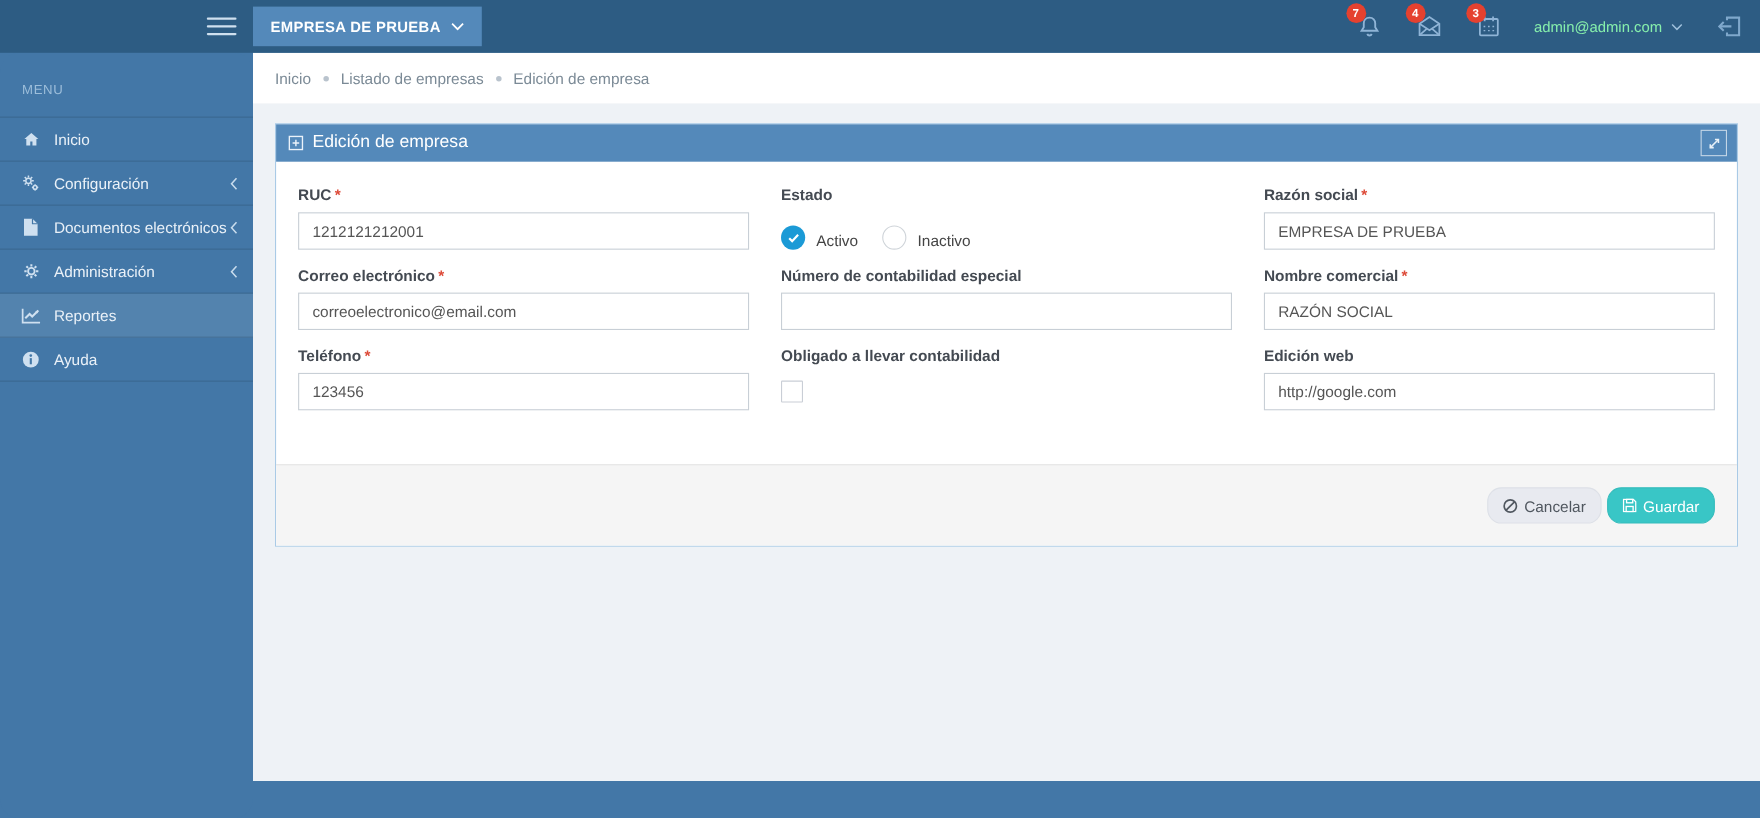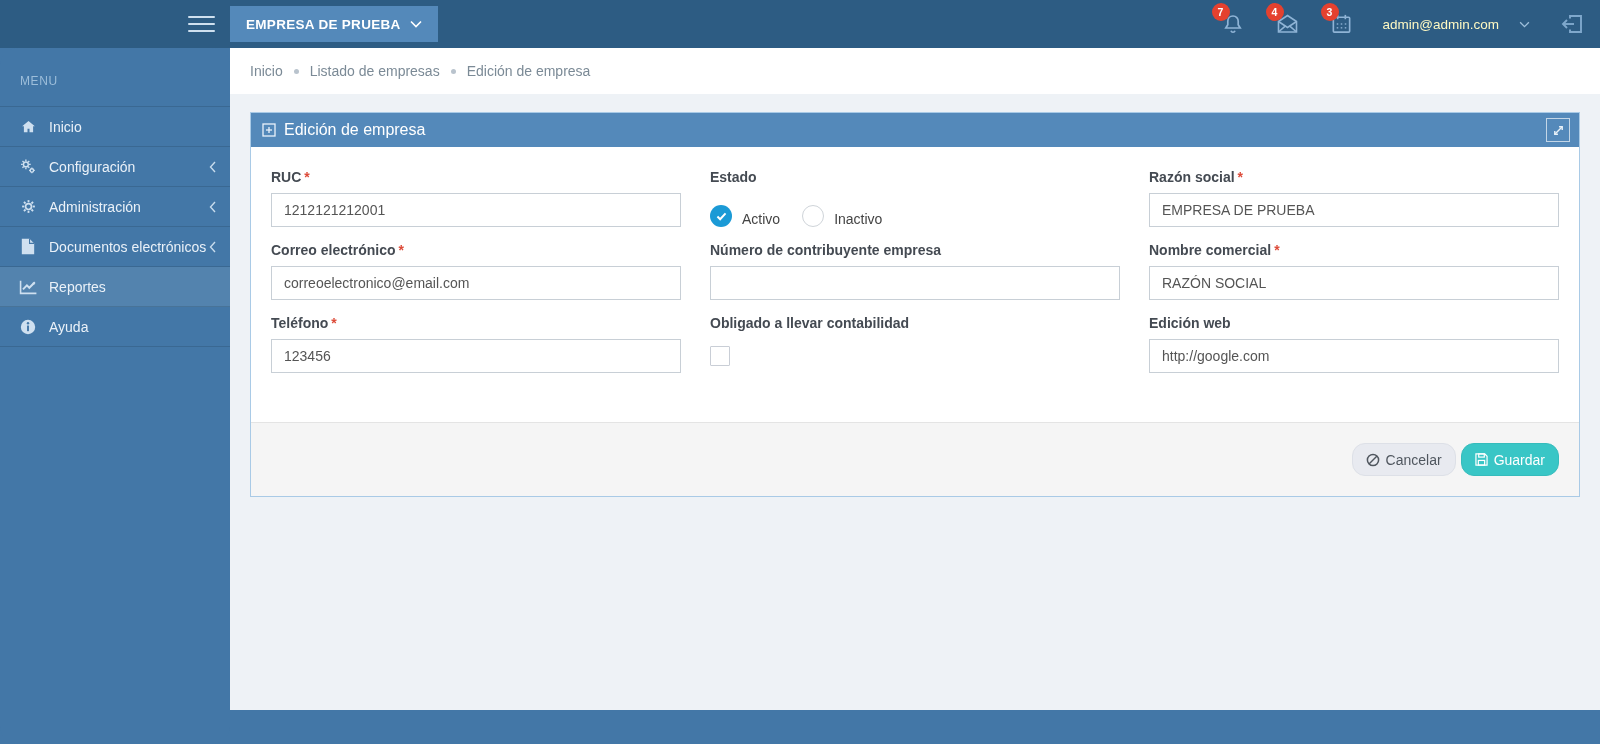--- a/index.html
+++ b/index.html
@@ -23,21 +23,21 @@
     font-size:13.5px; font-weight:600; letter-spacing:.3px;
     display:flex; align-items:center; justify-content:center; gap:9px; padding:0 16px; cursor:pointer;
   }
   .nav-right { position:absolute; right:14px; top:0; height:48px; display:flex; align-items:center; }
   .nav-icon-wrap { position:relative; color:#8fb4d6; margin-right:30px; cursor:pointer; }
   .nav-badge {
     position:absolute; top:-9px; left:-9px; min-width:18px; height:18px; padding:0 4px;
     background:#e5412f; color:#fff; border-radius:50%; font-size:10.5px; font-weight:700;
     display:flex; align-items:center; justify-content:center;
   }
-  .user-menu { display:flex; align-items:center; gap:20px; color:#fef9c3; font-size:13.5px; margin-right:28px; cursor:pointer; }
+  .user-menu { display:flex; align-items:center; gap:8px; color:#86efac; font-size:13.5px; margin-right:28px; cursor:pointer; }
   .logout-btn { color:#7fa8cc; cursor:pointer; background:none; border:none; padding:0; }
 
   
   .sidebar { position:absolute; top:48px; left:0; width:230px; height:696px; background:#4377a7;border-radius:18px; }
   .menu-label { padding:26px 20px 18px 20px; color:#9dbeda; font-size:12px; letter-spacing:.6px; }
   .sidebar-menu { list-style:none; border-top:1px solid rgba(0,0,0,.12); }
   .sidebar-item {
     height:40px; display:flex; align-items:center; padding:0 14px 0 18px;
     color:#eaf1f8; font-size:14px; border-bottom:1px solid rgba(0,0,0,.12); cursor:pointer;
   }
@@ -203,20 +203,35 @@
       <span>Configuración</span>
       <span class="s-chevron">
         <svg width="7" height="12" viewBox="0 0 7 12">
             <polyline points="6,1 1.5,6 6,11" fill="none" stroke="currentColor" stroke-width="1.4"></polyline>
           </svg>
       </span>
     </li>
 
     <li class="sidebar-item">
       <span class="s-icon">
+        <svg width="14" height="17" viewBox="0 0 18 22" fill="currentColor">
+            <path d="M1 1h10l6 6v14H1z"></path>
+            <path d="M11 1v6h6" fill="none" stroke="#4377a7" stroke-width="1.4"></path>
+          </svg>
+      </span>
+      <span>Documentos electrónicos</span>
+      <span class="s-chevron">
+        <svg width="7" height="12" viewBox="0 0 7 12">
+            <polyline points="6,1 1.5,6 6,11" fill="none" stroke="currentColor" stroke-width="1.4"></polyline>
+          </svg>
+      </span>
+    </li>
+
+    <li class="sidebar-item">
+      <span class="s-icon">
         <svg width="17" height="17" viewBox="0 0 24 24" fill="none" stroke="currentColor" stroke-width="2.4">
           <circle cx="12" cy="12" r="4.2"></circle>
           <g stroke-width="2.6">
               <line x1="12" y1="3" x2="12" y2="6"></line>
               <line x1="12" y1="18" x2="12" y2="21"></line>
               <line x1="3" y1="12" x2="6" y2="12"></line>
               <line x1="18" y1="12" x2="21" y2="12"></line>
               <line x1="5.6" y1="5.6" x2="7.8" y2="7.8"></line>
               <line x1="16.2" y1="16.2" x2="18.4" y2="18.4"></line>
               <line x1="18.4" y1="5.6" x2="16.2" y2="7.8"></line>
@@ -225,35 +240,20 @@
         </svg>
       </span>
       <span>Administración</span>
       <span class="s-chevron">
         <svg width="7" height="12" viewBox="0 0 7 12">
             <polyline points="6,1 1.5,6 6,11" fill="none" stroke="currentColor" stroke-width="1.4"></polyline>
           </svg>
       </span>
     </li>
 
-    <li class="sidebar-item">
-      <span class="s-icon">
-        <svg width="14" height="17" viewBox="0 0 18 22" fill="currentColor">
-            <path d="M1 1h10l6 6v14H1z"></path>
-            <path d="M11 1v6h6" fill="none" stroke="#4377a7" stroke-width="1.4"></path>
-          </svg>
-      </span>
-      <span>Documentos electrónicos</span>
-      <span class="s-chevron">
-        <svg width="7" height="12" viewBox="0 0 7 12">
-            <polyline points="6,1 1.5,6 6,11" fill="none" stroke="currentColor" stroke-width="1.4"></polyline>
-          </svg>
-      </span>
-    </li>
-
     <li class="sidebar-item active">
       <span class="s-icon">
         <svg width="19" height="16" viewBox="0 0 24 20" fill="none" stroke="currentColor" stroke-width="2">
           <polyline points="2,2 2,18 22,18"></polyline>
           <polyline points="5,13 10,8 13,11 20,4" stroke-width="2.4"></polyline>
           <polygon points="20,4 16.5,4.8 19.2,7.5" fill="currentColor" stroke="none"></polygon>
         </svg>
       </span>
       <span>Reportes</span>
     </li>
@@ -331,21 +331,21 @@
             <label><span>Razón social</span><span class="req">*</span></label>
             <input class="form-control" type="text" value="EMPRESA DE PRUEBA" style="">
           </div>
 
           <div class="field">
             <label><span>Correo electrónico</span><span class="req">*</span></label>
             <input class="form-control" type="text" value="correoelectronico@email.com" style="">
           </div>
 
           <div class="field">
-            <label><span>Número de contribuyente empresa</span></label>
+            <label><span>Número de contabilidad especial</span></label>
             <input class="form-control" type="text" value="" style="">
           </div>
 
           <div class="field">
             <label><span>Nombre comercial</span><span class="req">*</span></label>
             <input class="form-control" type="text" value="RAZÓN SOCIAL" style="">
           </div>
 
           <div class="field">
             <label><span>Teléfono</span><span class="req">*</span></label>

